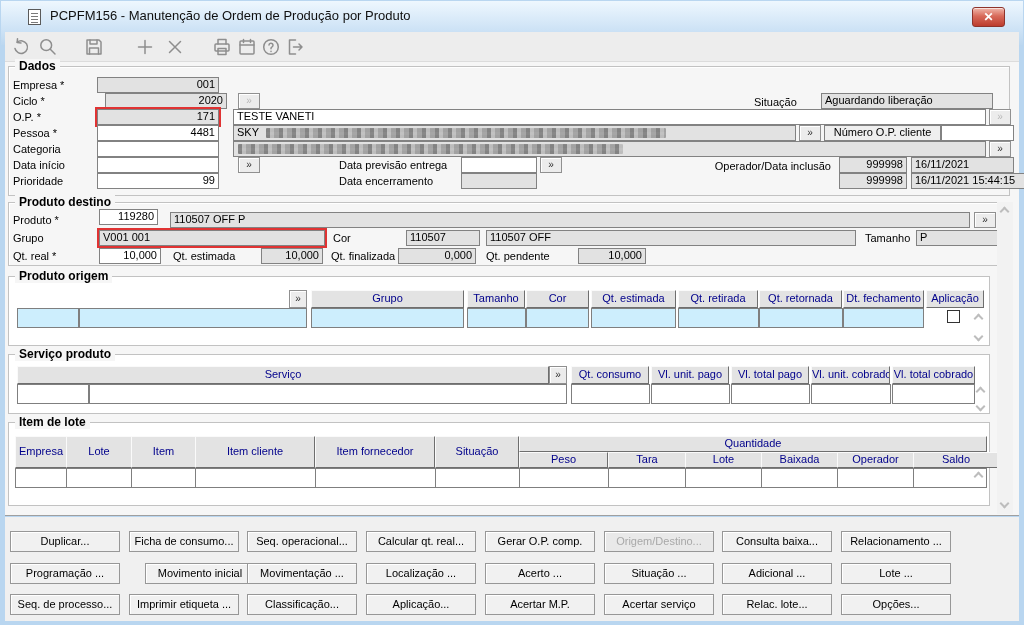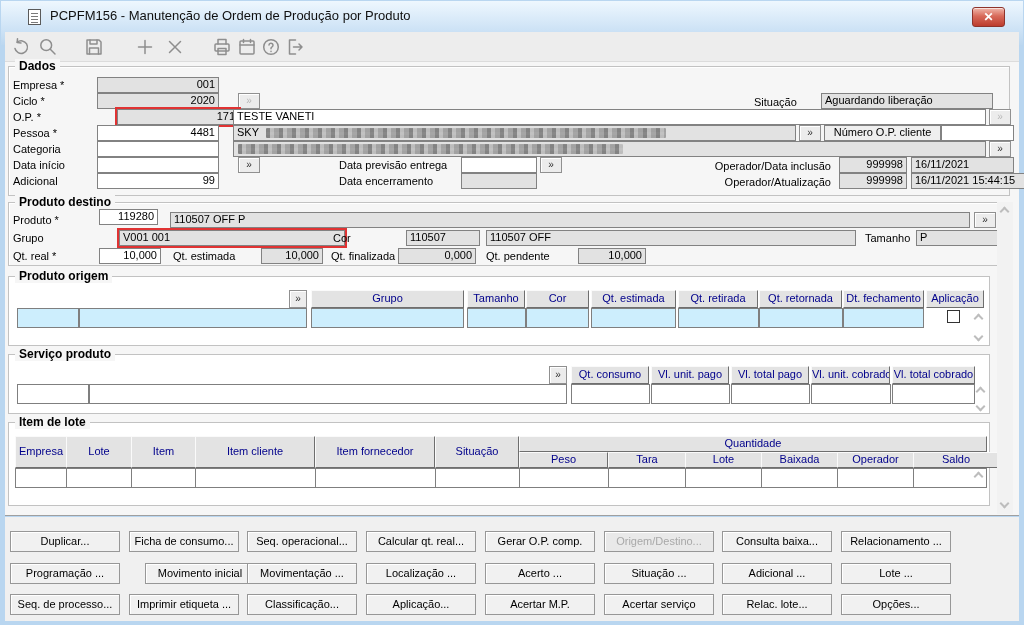--- a/index.html
+++ b/index.html
@@ -36,21 +36,21 @@
   .gb .legend{position:absolute;top:-8px;left:6px;background:#f6f6f6;padding:0 4px;
     font-weight:bold;font-size:12px;white-space:nowrap;}
   .gb.tbl{background:#fff;}
   .gb.tbl .legend{background:#f6f6f6;}
   .lbl{position:absolute;height:16px;line-height:16px;white-space:nowrap;}
   .lbl.r{text-align:right;}
   .fld{position:absolute;height:16px;border:1px solid #828282;background:#fff;
     padding:0 3px;line-height:13px;white-space:nowrap;overflow:hidden;}
   .fld.ro{background:#e2e2e2;}
   .fld.num{text-align:right;}
-  .fld.red{box-shadow:0 0 0 2px #e03333;margin-left:20px;}
+  .fld.red{box-shadow:0 0 0 2px #e03333;}
   .sbtn{position:absolute;height:16px;width:22px;background:#ececec;
     border:1px solid #909090;box-shadow:inset 1px 1px 0 #fff;
     text-align:center;line-height:13px;font-size:10px;color:#303030;}
   .sbtn.dis{color:#b8b8b8;}
   .celllbl{position:absolute;height:16px;border:1px solid #828282;background:#efefef;
     text-align:center;line-height:13px;white-space:nowrap;}
   .blur{position:absolute;height:10px;border-radius:1px;opacity:.9;
     background:
      repeating-linear-gradient(90deg,rgba(110,110,110,.85) 0 4px,rgba(185,185,185,.85) 4px 8px,rgba(150,150,150,.85) 8px 13px),
      repeating-linear-gradient(0deg,rgba(140,140,140,.5) 0 3px,rgba(205,205,205,.5) 3px 6px);}
@@ -129,21 +129,21 @@
 
   <div class="content">
 
     <div class="gb" style="left:3px;top:4px;width:1002px;height:130px">
       <div class="legend">Dados</div>
 
       <div class="lbl" style="left:4px;top:10px">Empresa *</div>
       <div class="fld ro num" style="left:88px;top:10px;width:122px">001</div>
 
       <div class="lbl" style="left:4px;top:26px">Ciclo *</div>
-      <div class="fld ro num" style="left:88px;top:26px;width:122px">2020</div>
+      <div class="fld ro num" style="left:96px;top:26px;width:122px">2020</div>
       <div class="sbtn dis" style="left:229px;top:26px">»</div>
       <div class="lbl" style="left:745px;top:27px">Situação</div>
       <div class="fld ro" style="left:812px;top:26px;width:172px">Aguardando liberação</div>
 
       <div class="lbl" style="left:4px;top:42px">O.P. *</div>
       <div class="fld ro num red" style="left:88px;top:42px;width:122px">171</div>
       <div class="fld" style="left:224px;top:42px;width:753px">TESTE VANETI</div>
       <div class="sbtn dis" style="left:980px;top:42px">»</div>
 
       <div class="lbl" style="left:4px;top:58px">Pessoa *</div>
@@ -166,25 +166,24 @@
       <div class="lbl" style="left:4px;top:90px">Data início</div>
       <div class="fld" style="left:88px;top:90px;width:122px"></div>
       <div class="sbtn" style="left:229px;top:90px">»</div>
       <div class="lbl" style="left:330px;top:90px">Data previsão entrega</div>
       <div class="fld" style="left:452px;top:90px;width:76px"></div>
       <div class="sbtn" style="left:531px;top:90px">»</div>
       <div class="lbl r" style="left:640px;top:91px;width:182px">Operador/Data inclusão</div>
       <div class="fld ro num" style="left:830px;top:90px;width:68px">999998</div>
       <div class="fld ro" style="left:902px;top:90px;width:103px">16/11/2021</div>
 
-      <div class="lbl" style="left:4px;top:106px">Adicional</div>
+      <div class="lbl" style="left:4px;top:106px">Prioridade</div>
       <div class="fld num" style="left:88px;top:106px;width:122px">99</div>
       <div class="lbl" style="left:330px;top:106px">Data encerramento</div>
       <div class="fld ro" style="left:452px;top:106px;width:76px"></div>
-      <div class="lbl r" style="left:640px;top:107px;width:182px">Operador/Atualização</div>
       <div class="fld ro num" style="left:830px;top:106px;width:68px">999998</div>
       <div class="fld ro" style="left:902px;top:106px;width:120px">16/11/2021 15:44:15</div>
     </div>
 
     <div class="gb" style="left:3px;top:140px;width:1002px;height:64px">
       <div class="legend">Produto destino</div>
 
       <div class="lbl" style="left:4px;top:9px">Produto *</div>
       <div class="fld num" style="left:90px;top:6px;width:59px">119280</div>
       <div class="fld ro" style="left:161px;top:9px;width:800px">110507 OFF P</div>
@@ -232,20 +231,21 @@
       <div class="td" style="left:834px;top:31px;width:81px"></div>
       <div class="checkbox" style="left:938px;top:33px"></div>
 
       <span class="chev up" style="left:966px;top:38px"></span>
       <span class="chev down" style="left:966px;top:56px"></span>
     </div>
 
     <div class="gb tbl" style="left:3px;top:292px;width:982px;height:60px">
       <div class="legend">Serviço produto</div>
 
+      <div class="th" style="left:8px;top:11px;width:532px">Serviço</div>
       <div class="sbtn" style="left:540px;top:11px;width:18px;height:18px;line-height:15px">»</div>
       <div class="th" style="left:562px;top:11px;width:78px">Qt. consumo</div>
       <div class="th" style="left:642px;top:11px;width:78px">Vl. unit. pago</div>
       <div class="th" style="left:722px;top:11px;width:78px">Vl. total pago</div>
       <div class="th" style="left:802px;top:11px;width:79px">Vl. unit. cobrado</div>
       <div class="th" style="left:883px;top:11px;width:83px">Vl. total cobrado</div>
 
       <div class="td w" style="left:8px;top:29px;width:72px"></div>
       <div class="td w" style="left:80px;top:29px;width:478px"></div>
       <div class="td w" style="left:562px;top:29px;width:79px"></div>

